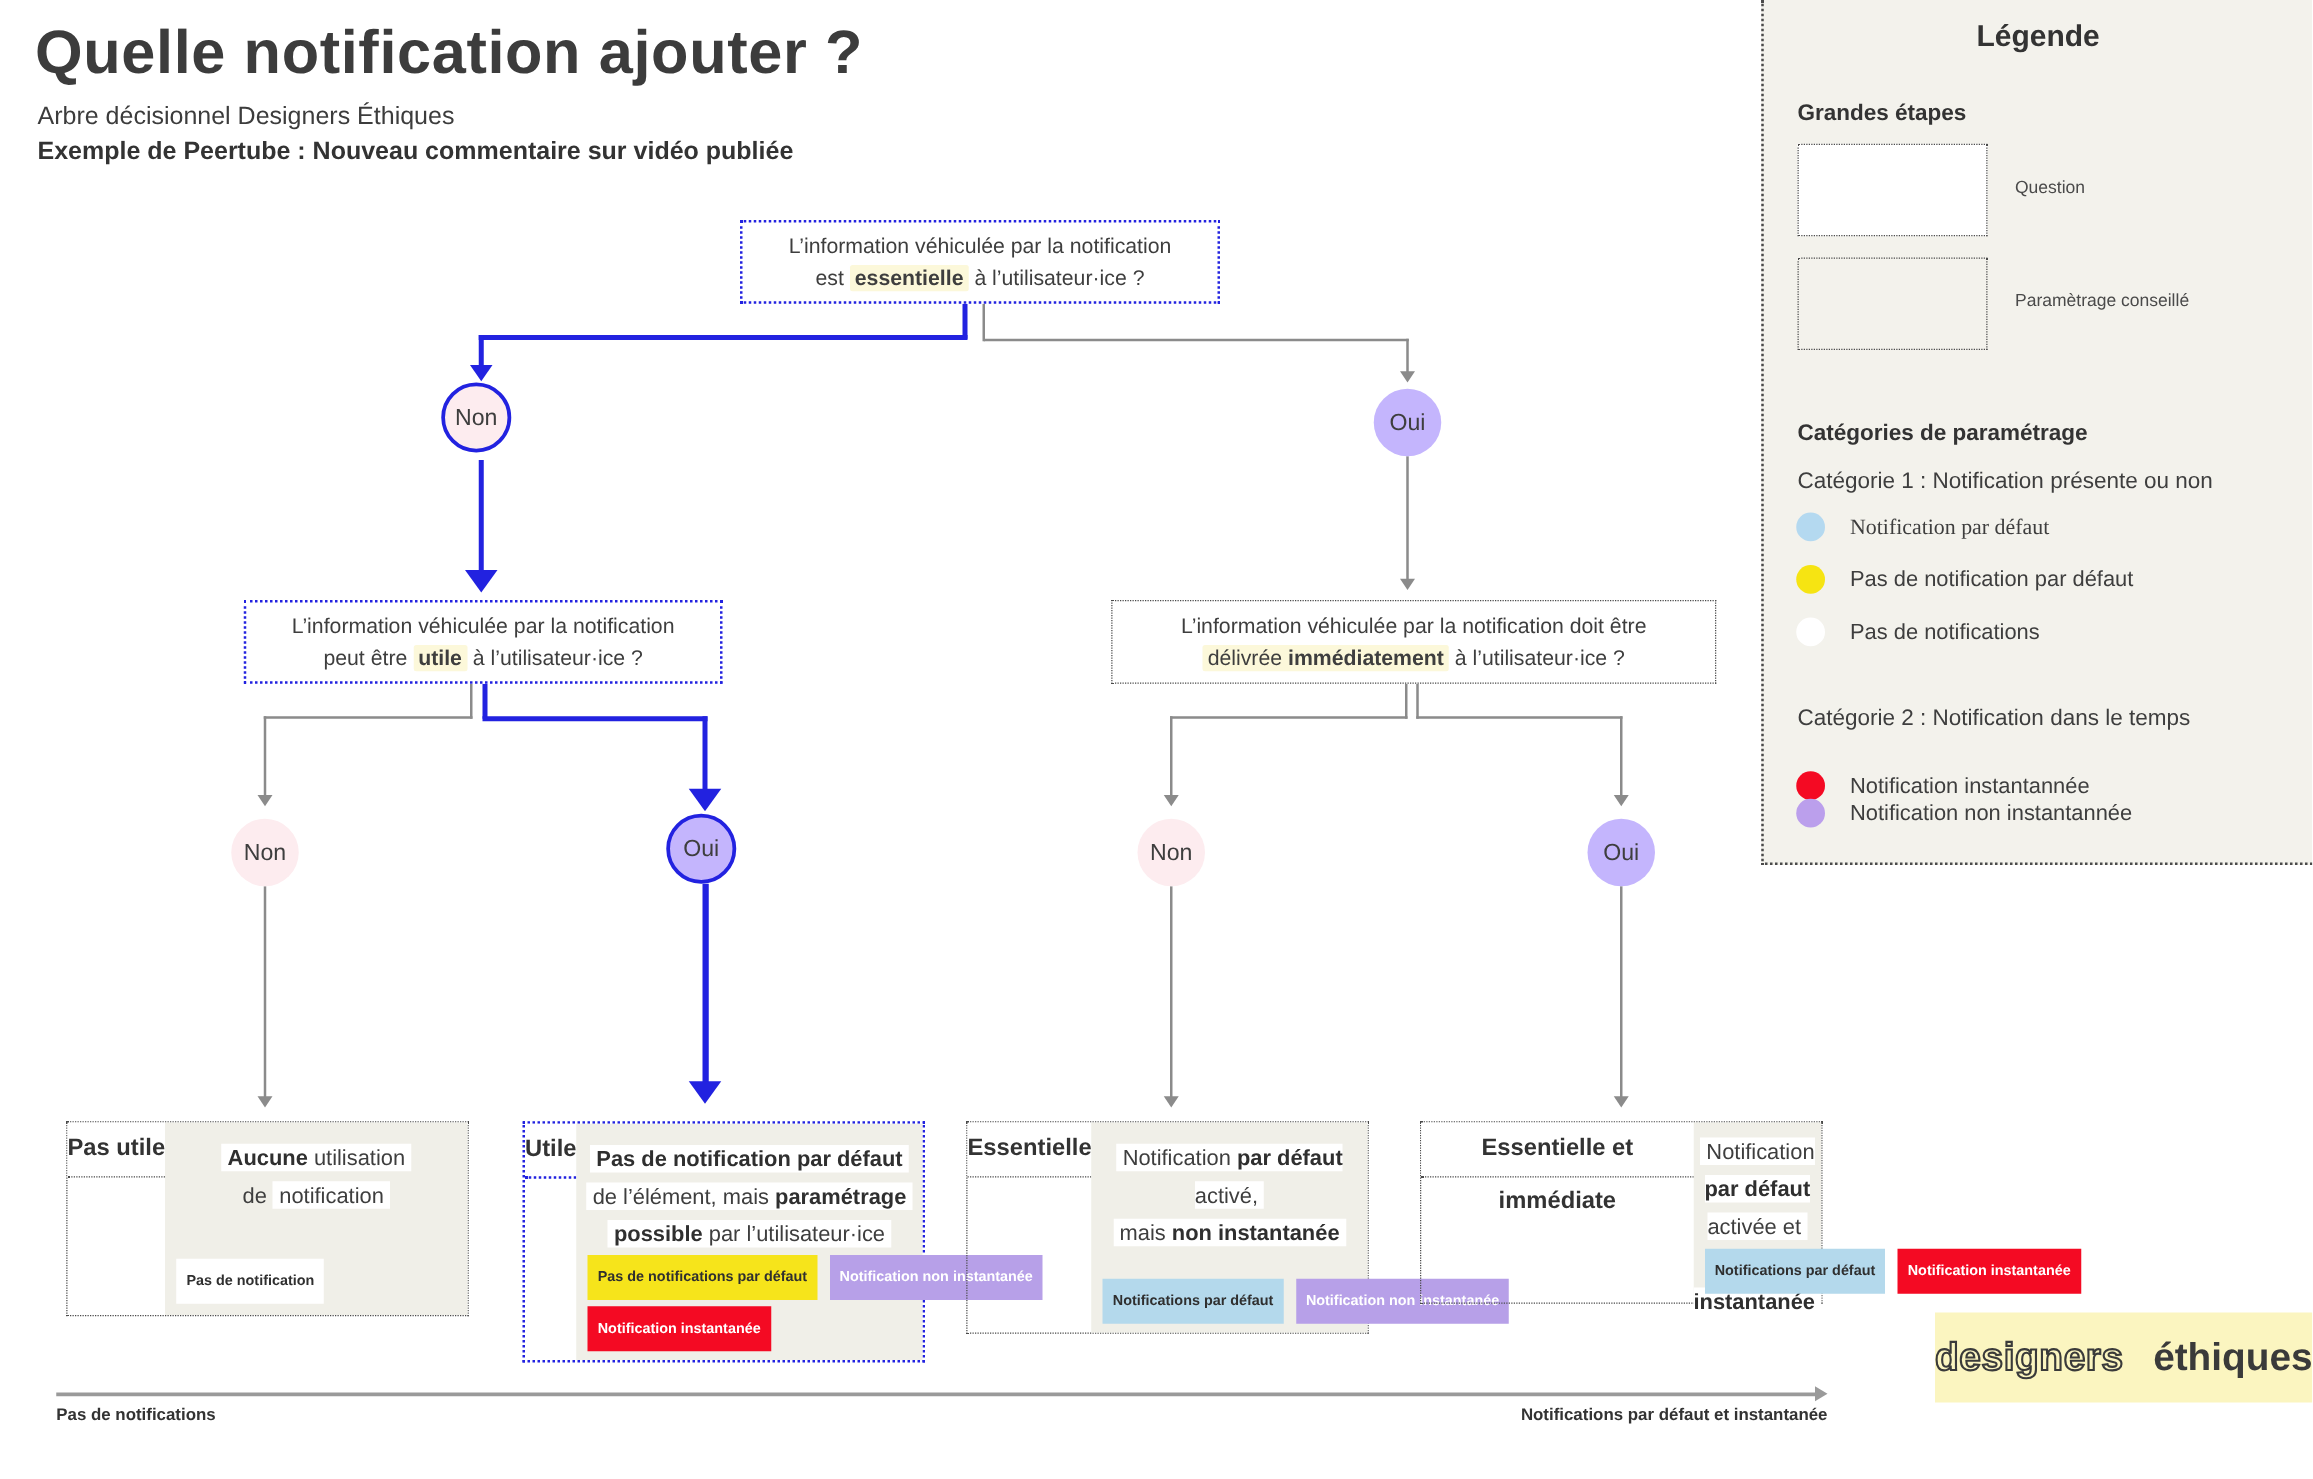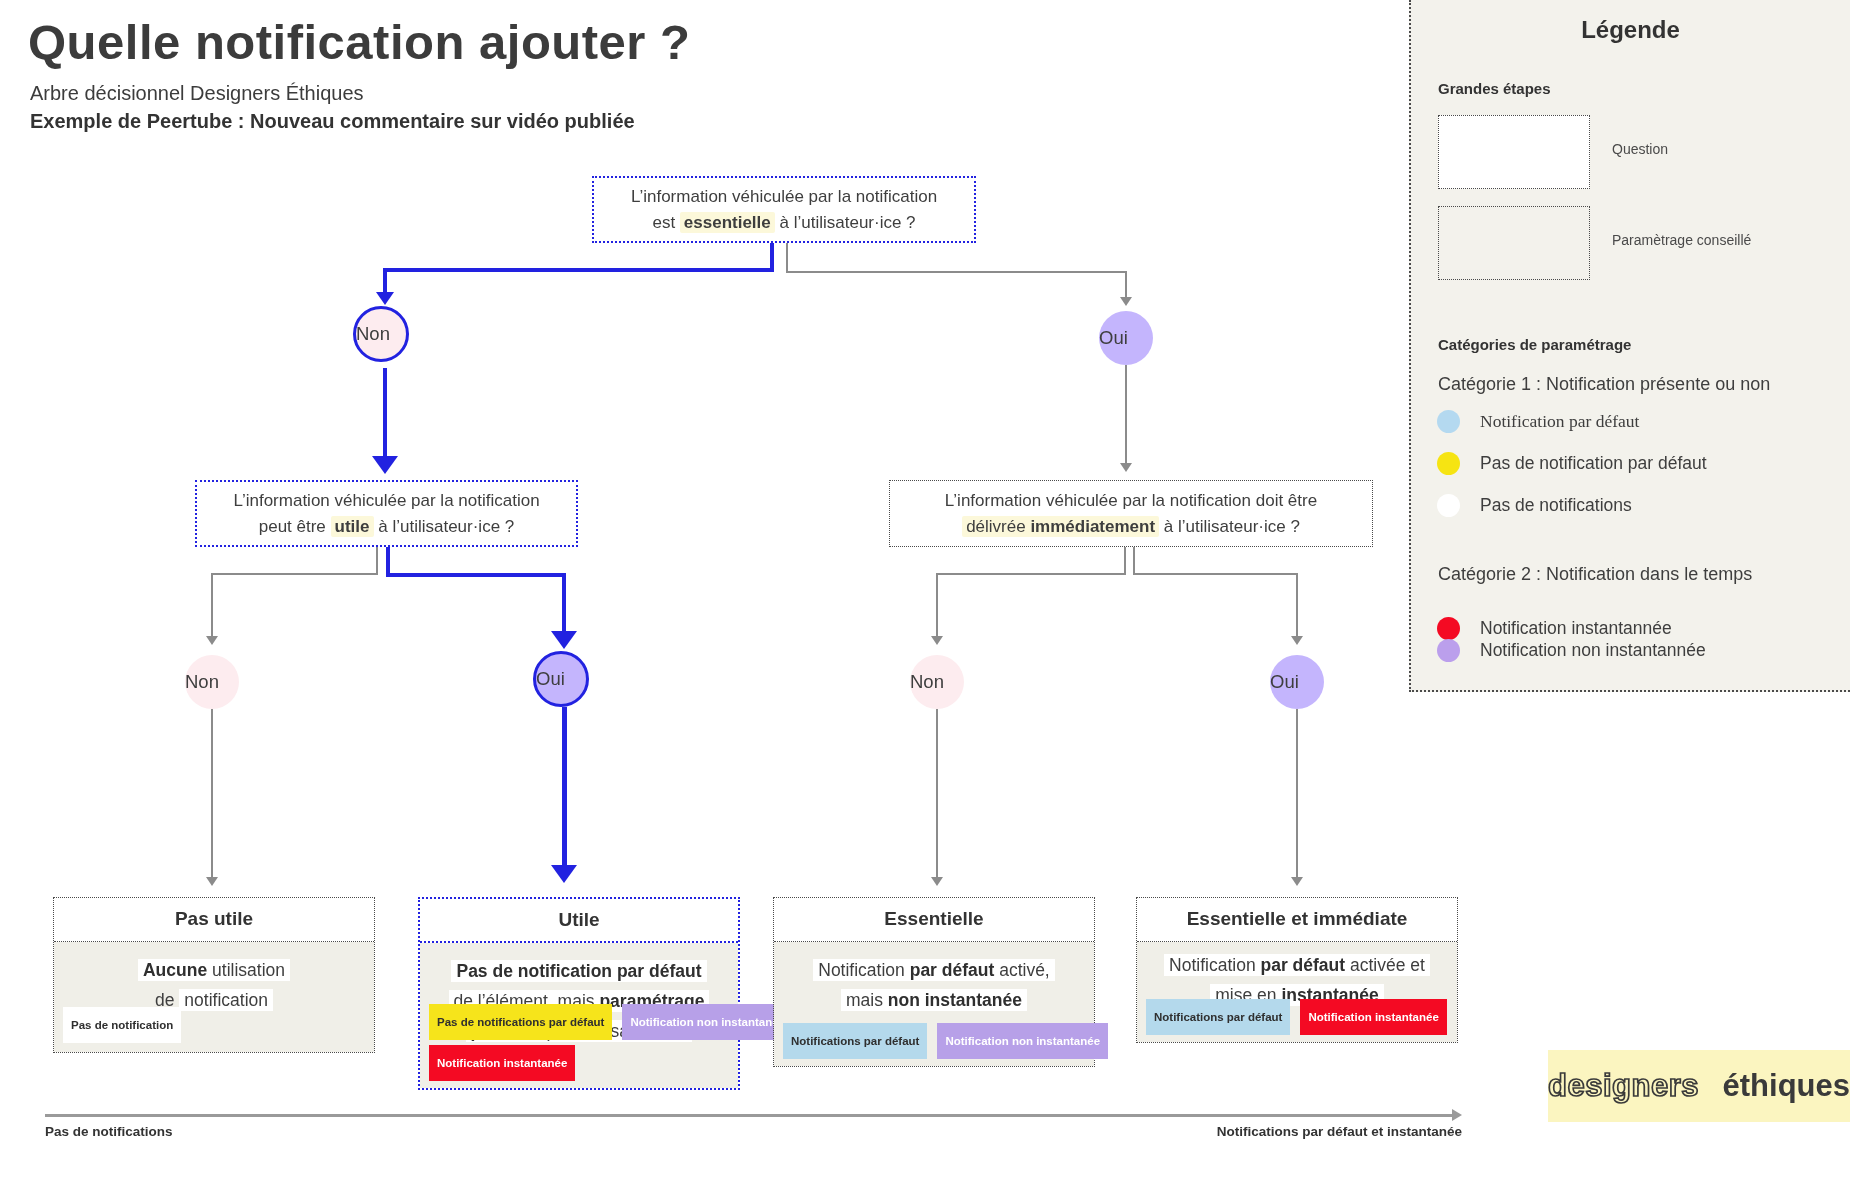--- a/index.html
+++ b/index.html
@@ -9,55 +9,55 @@
 
   
   .main-title { position:absolute; left:28px; top:14px; font-size:49px; font-weight:700; color:#3c3c3c; letter-spacing:.5px; }
   .sub1 { position:absolute; left:30px; top:82px; font-size:20px; color:#3c3c3c; }
   .sub2 { position:absolute; left:30px; top:110px; font-size:20px; font-weight:700; color:#333; }
 
   
   .legend { position:absolute; left:1409px; top:0; width:441px; height:692px; background:#f3f2ec;
             border-left:2px dotted #4a4a4a; border-bottom:2px dotted #4a4a4a; }
   .legend-title { position:absolute; top:16px; width:100%; text-align:center; font-size:24px; font-weight:700; color:#333; }
-  .legend-h { position:absolute; left:27px; font-size:15px; font-weight:700; color:#333; }
+  .legend-h { position:absolute; left:27px; font-size:18px; font-weight:700; color:#333; }
   .legend-box { position:absolute; left:27px; width:152px; height:74px; border:1.5px dotted #4a4a4a; }
   .legend-box.white { background:#ffffff; }
   .legend-label { position:absolute; left:201px; font-size:14px; color:#4a4a4a; }
   .legend-cat { position:absolute; left:27px; font-size:18px; color:#3e3e3e; }
   .legend-item { position:absolute; left:26px; height:24px; display:flex; align-items:center; }
   .dot { width:23px; height:23px; border-radius:50%; flex:0 0 auto; }
   .legend-item span.lbl { margin-left:20px; font-size:17.5px; color:#3e3e3e; white-space:nowrap; }
 
   
   .qbox { position:absolute; background:#fff; text-align:center; font-size:17px; line-height:26px; color:#3e3e3e;
           display:flex; flex-direction:column; justify-content:center; }
   .qbox.blue { border:2px dotted #2222e0; }
   .qbox.gray { border:1.5px dotted #4a4a4a; }
   .hl { background:#fcf8da; padding:1px 4px; border-radius:2px; }
   .qbox b { font-weight:700; }
 
   
-  .circle { position:absolute; border-radius:50%; display:flex; align-items:center; justify-content:flex-start;
+  .circle { position:absolute; border-radius:50%; display:flex; align-items:center; justify-content:center;
             font-size:18.5px; color:#3e3e3e; }
   .c-pink { background:#fdecef; }
   .c-mint { background:#c4b5fd; }
   .c-blue-border { border:3px solid #2222e0; }
 
   
   .ln { position:absolute; }
   .ln.gray { background:#8b8b8b; }
   .ln.blue { background:#2222e0; }
   .arr-down-gray { position:absolute; width:0; height:0; border-left:6px solid transparent; border-right:6px solid transparent; border-top:9px solid #8b8b8b; }
   .arr-down-blue-s { position:absolute; width:0; height:0; border-left:9px solid transparent; border-right:9px solid transparent; border-top:13px solid #2222e0; }
   .arr-down-blue-l { position:absolute; width:0; height:0; border-left:13px solid transparent; border-right:13px solid transparent; border-top:18px solid #2222e0; }
   .arr-right-gray { position:absolute; width:0; height:0; border-top:6px solid transparent; border-bottom:6px solid transparent; border-left:10px solid #9a9a9a; }
 
   
-  .rbox { position:absolute; display:flex; flex-direction:column; }
+  .rbox { position:absolute; display:flex; flex-direction:row; }
   .rbox.gray { border:1.5px dotted #4a4a4a; }
   .rbox.blue { border:2.5px dotted #2222e0; }
   .rbox .rhead { height:44px; background:#fff; font-size:19px; font-weight:700; text-align:center; line-height:42px; color:#333; }
   .rbox.gray .rhead { border-bottom:1.5px dotted #4a4a4a; }
   .rbox.blue .rhead { border-bottom:2.5px dotted #2222e0; }
   .rbody { flex:1; background:#f0efe8; position:relative; text-align:center; font-size:17.5px; line-height:30px; padding-top:13px; color:#3e3e3e; }
   .whl { background:#ffffff; padding:1px 5px; }
   .rbody b { font-weight:700; color:#2f2f2f; }
   .badges { position:absolute; left:9px; bottom:7px; text-align:left; }
   .badges.single { bottom:9px; }

